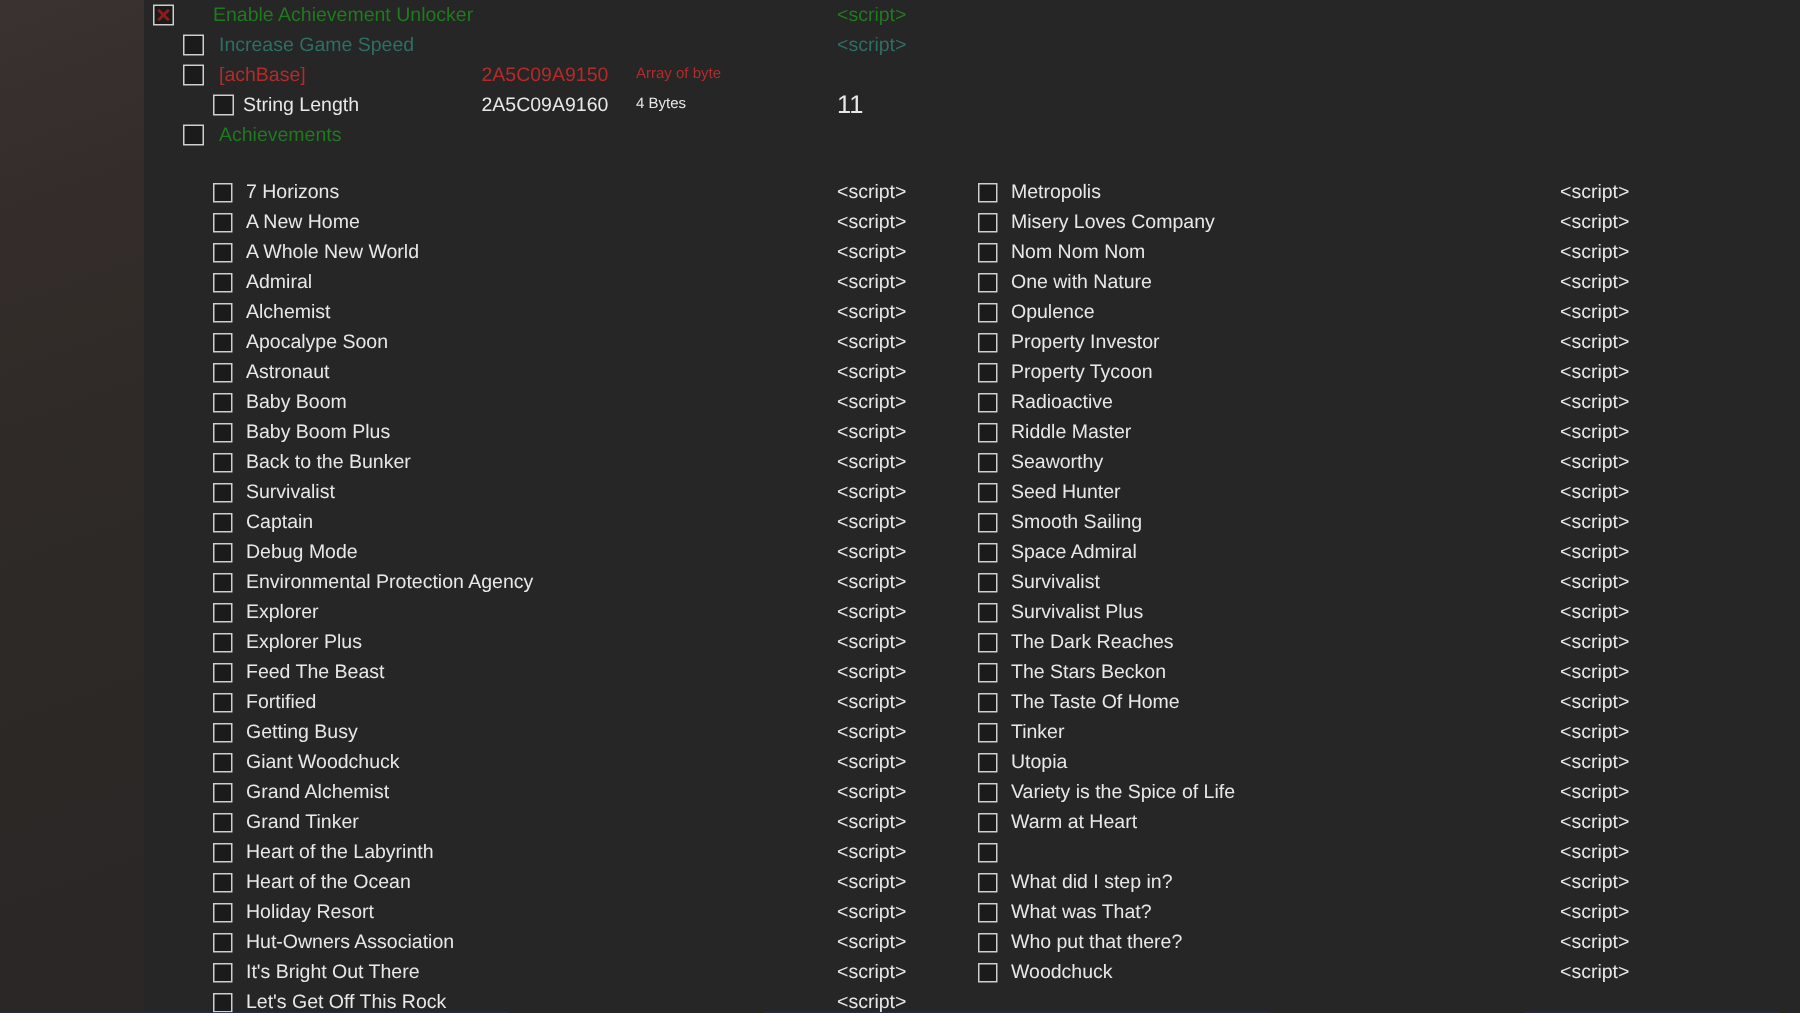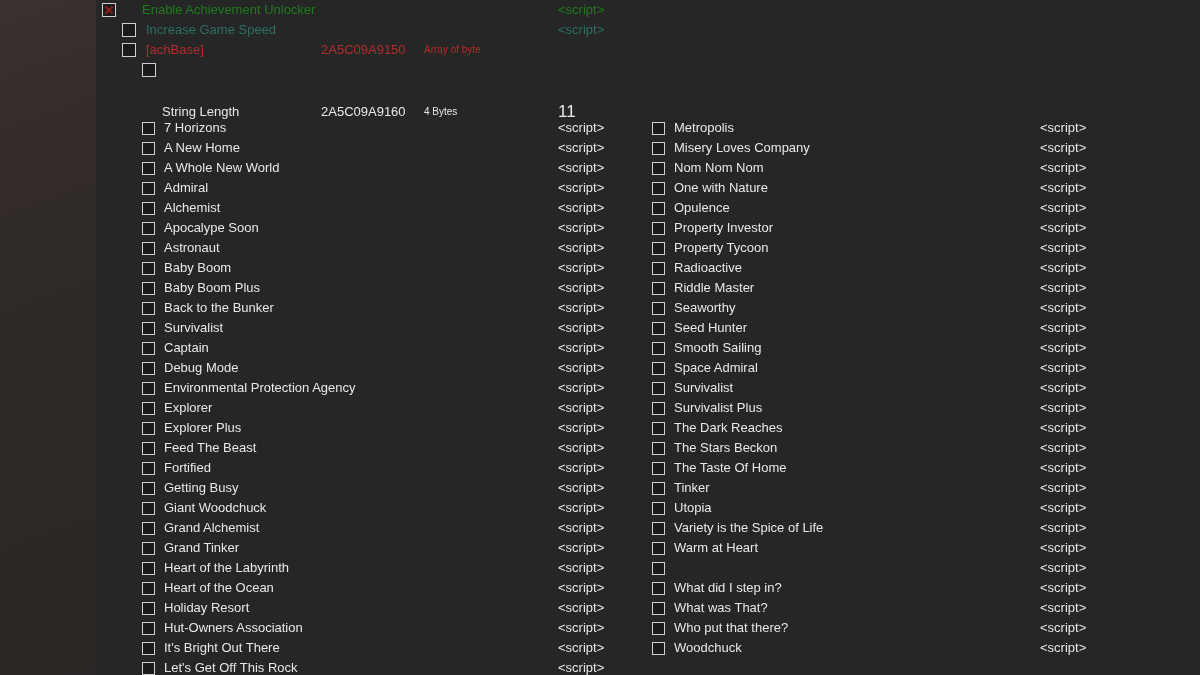--- a/index.html
+++ b/index.html
@@ -73,21 +73,21 @@
   }
   .col-addr  { position: absolute; left: 225px; font-size: 13px; }
   .col-type  { position: absolute; left: 328px; font-size: 10px; }
   .col-value { position: absolute; left: 462px; font-size: 17px; }
   .col-script{ position: absolute; font-size: 13px; }
 
   
   .c-green  { color: #1f7a1f; }
   .c-teal   { color: #2d6f64; }
   .c-red    { color: #b52b2b; }
-  .c-white  { color: #e8e8e8; margin-top: 42px; }
+  .c-white  { color: #e8e8e8; }
 
   
   .hdr-cb0 { left: 6px; }
   .hdr-cb1 { left: 26px; }
   .hdr-cb2 { left: 46px; }
 
   .hdr-l0 { left: 46px; }
   .hdr-l1 { left: 50px; }
   .hdr-l2 { left: 66px; }
 
@@ -144,20 +144,24 @@
           <span class="col-addr c-red">2A5C09A9150</span>
           <span class="col-type c-red">Array of byte</span>
         </div>
         <div class="row">
           <div class="cb hdr-cb2"></div>
           <span class="lbl hdr-l2 c-white">String Length</span>
           <span class="col-addr c-white">2A5C09A9160</span>
           <span class="col-type c-white">4 Bytes</span>
           <span class="col-value c-white">11</span>
         </div>
+        <div class="row">
+          <div class="cb hdr-cb1"></div>
+          <span class="lbl hdr-l1 c-green">Achievements</span>
+        </div>
       </div>
 
     <div id="lists">
       <div id="col-left" class="list-col">
           <div class="ach-row">
             <div class="ach-cb"></div>
             <span class="ach-lbl">7 Horizons</span>
             <span class="ach-scr">&lt;script&gt;</span>
           </div>
           <div class="ach-row">

